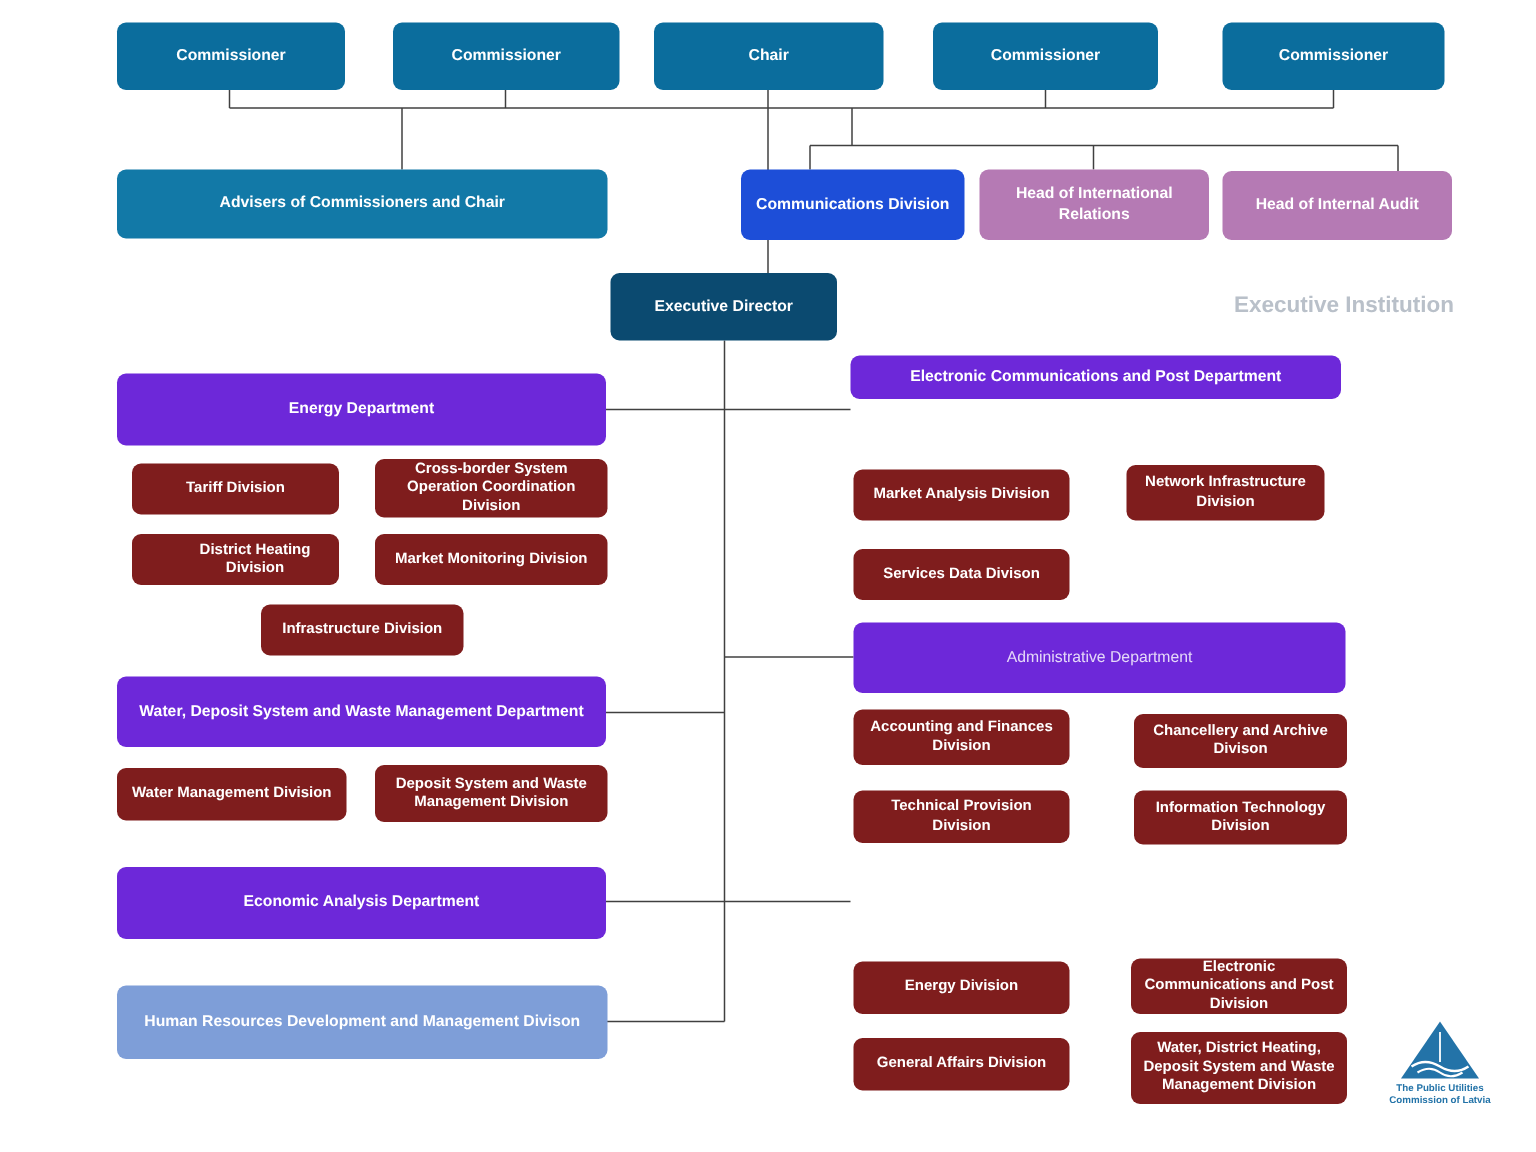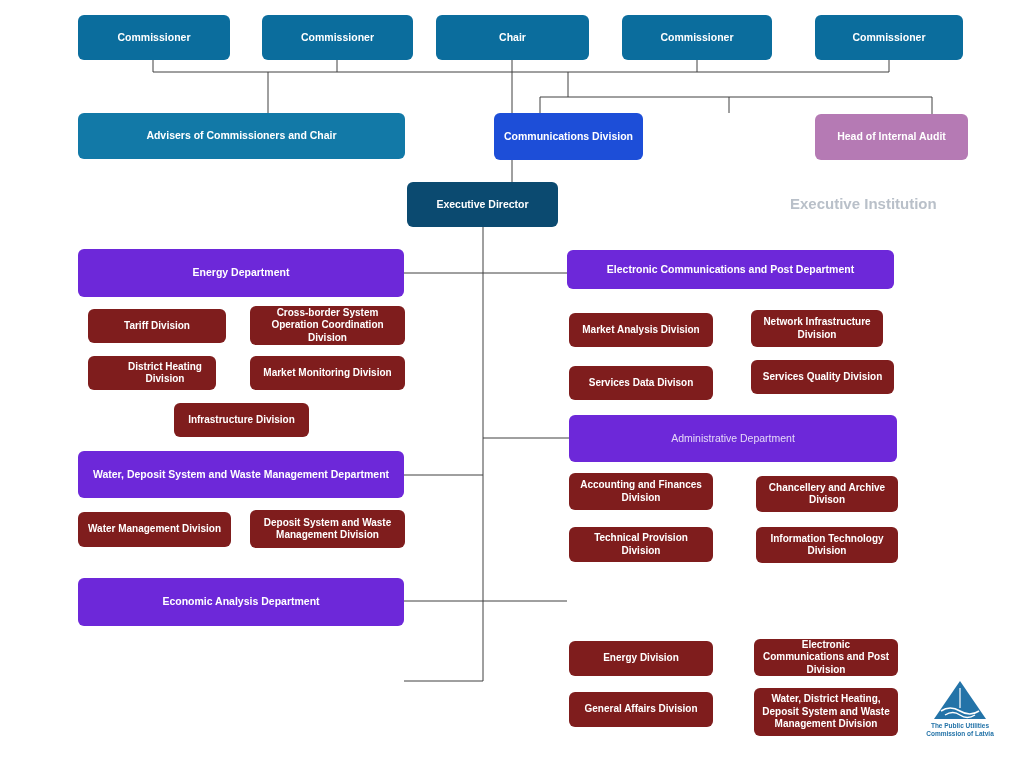--- a/index.html
+++ b/index.html
@@ -23,21 +23,21 @@
   .c-advis{background:#1279a7;}
   .c-comm{background:#1d4ed8;}
   .c-head{background:#b57ab4;}
   .c-exec{background:#0b4a70;}
   .c-dept{background:#6d28d9;}
   .c-div{background:#7f1d1d;}
   .c-hr{background:#7e9ed8;}
   .light-label{font-weight:400;color:rgba(255,255,255,0.82);}
   #exec-institution{
     position:absolute;z-index:2;left:790px;top:195px;width:212px;
-    text-align:left;font-size:15px;font-weight:bold;color:#b9c0c9;
+    text-align:center;font-size:15px;font-weight:bold;color:#b9c0c9;
   }
   #logo{
     position:absolute;z-index:2;left:926px;top:680px;width:68px;
     display:flex;flex-direction:column;align-items:center;
   }
   #logo .caption{
     margin-top:2px;font-size:6.5px;line-height:1.3;font-weight:bold;
     color:#2373a8;text-align:center;white-space:nowrap;
   }
 </style>
@@ -70,45 +70,46 @@
   </svg>
 
   <div class="box c-top" style="left:78px;top:15px;width:152px;height:45px;">Commissioner</div>
   <div class="box c-top" style="left:262px;top:15px;width:151px;height:45px;">Commissioner</div>
   <div class="box c-top" style="left:436px;top:15px;width:153px;height:45px;">Chair</div>
   <div class="box c-top" style="left:622px;top:15px;width:150px;height:45px;">Commissioner</div>
   <div class="box c-top" style="left:815px;top:15px;width:148px;height:45px;">Commissioner</div>
 
   <div class="box c-advis" style="left:78px;top:113px;width:327px;height:46px;">Advisers of Commissioners and Chair</div>
   <div class="box c-comm" style="left:494px;top:113px;width:149px;height:47px;">Communications Division</div>
+  <div class="box c-head" style="left:653px;top:113px;width:153px;height:47px;">Head of International Relations</div>
   <div class="box c-head" style="left:815px;top:114px;width:153px;height:46px;">Head of Internal Audit</div>
 
   <div class="box c-exec" style="left:407px;top:182px;width:151px;height:45px;">Executive Director</div>
 
   <div id="exec-institution">Executive Institution</div>
 
   <div class="box c-dept" style="left:78px;top:249px;width:326px;height:48px;">Energy Department</div>
   <div class="box c-div small" style="left:88px;top:309px;width:138px;height:34px;">Tariff Division</div>
   <div class="box c-div small" style="left:250px;top:306px;width:155px;height:39px;">Cross-border System Operation Coordination Division</div>
-  <div class="box c-div small" style="left:88px;top:356px;width:128px;height:34px;padding-left:32px;">District Heating Division</div>
+  <div class="box c-div small" style="left:88px;top:356px;width:138px;height:34px;padding-left:32px;">District Heating Division</div>
   <div class="box c-div small" style="left:250px;top:356px;width:155px;height:34px;">Market Monitoring Division</div>
   <div class="box c-div small" style="left:174px;top:403px;width:135px;height:34px;">Infrastructure Division</div>
 
   <div class="box c-dept" style="left:78px;top:451px;width:326px;height:47px;">Water, Deposit System and Waste Management Department</div>
   <div class="box c-div small" style="left:78px;top:512px;width:153px;height:35px;">Water Management Division</div>
   <div class="box c-div small" style="left:250px;top:510px;width:155px;height:38px;">Deposit System and Waste Management Division</div>
 
   <div class="box c-dept" style="left:78px;top:578px;width:326px;height:48px;">Economic Analysis Department</div>
 
+  <div class="box c-hr" style="left:78px;top:657px;width:327px;height:49px;">Human Resources Development and Management Divison</div>
 
-  <div class="box c-dept" style="left:567px;top:250px;width:327px;height:39px;">Electronic Communications and Post Department</div>
+  <div class="box c-dept" style="left:567px;top:237px;width:327px;height:29px;">Electronic Communications and Post Department</div>
   <div class="box c-div small" style="left:569px;top:313px;width:144px;height:34px;">Market Analysis Division</div>
   <div class="box c-div small" style="left:751px;top:310px;width:132px;height:37px;">Network Infrastructure Division</div>
   <div class="box c-div small" style="left:569px;top:366px;width:144px;height:34px;">Services Data Divison</div>
-  <div class="box c-div small" style="left:751px;top:360px;width:143px;height:34px;">Services Quality Division</div>
 
   <div class="box c-dept light-label" style="left:569px;top:415px;width:328px;height:47px;">Administrative Department</div>
   <div class="box c-div small" style="left:569px;top:473px;width:144px;height:37px;">Accounting and Finances Division</div>
   <div class="box c-div small" style="left:756px;top:476px;width:142px;height:36px;">Chancellery and Archive Divison</div>
   <div class="box c-div small" style="left:569px;top:527px;width:144px;height:35px;">Technical Provision Division</div>
   <div class="box c-div small" style="left:756px;top:527px;width:142px;height:36px;">Information Technology Division</div>
 
   <div class="box c-div small" style="left:569px;top:641px;width:144px;height:35px;">Energy Division</div>
   <div class="box c-div small" style="left:754px;top:639px;width:144px;height:37px;">Electronic Communications and Post Division</div>
   <div class="box c-div small" style="left:569px;top:692px;width:144px;height:35px;">General Affairs Division</div>

